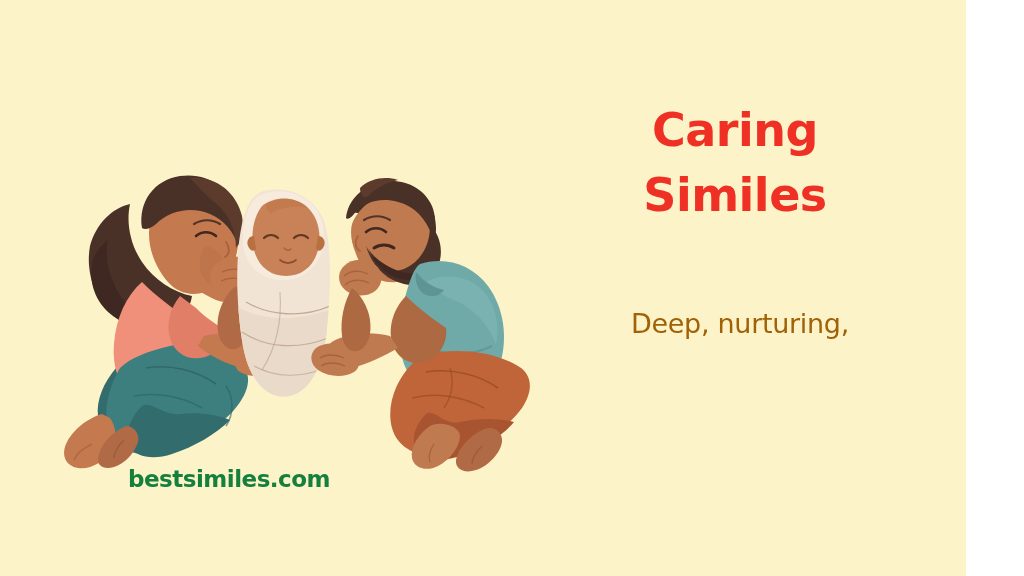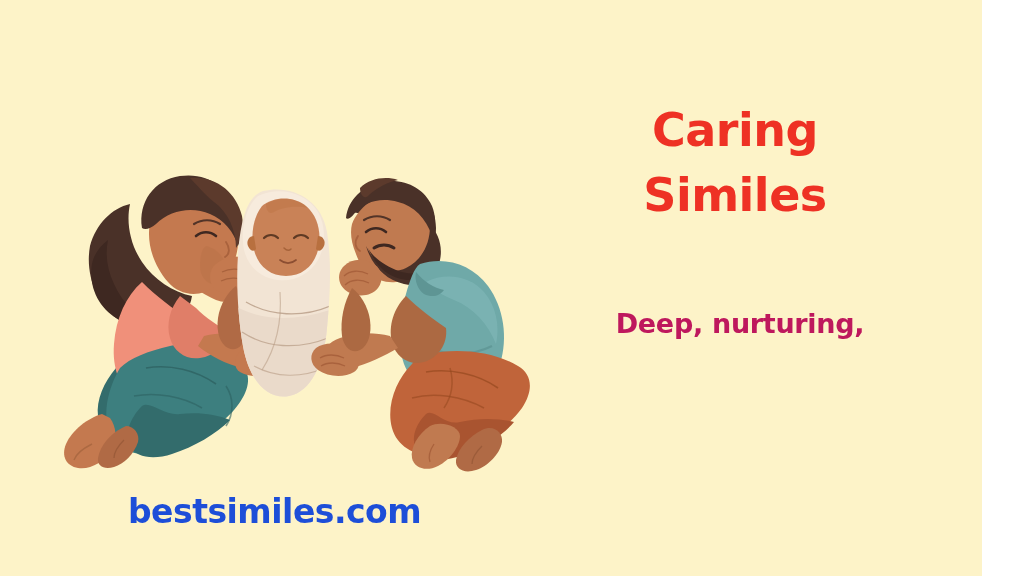--- a/index.html
+++ b/index.html
@@ -11,21 +11,20 @@
     height: 576px;
     overflow: hidden;
     font-family: "DejaVu Sans", sans-serif;
   }
   #poster {
     position: relative;
     width: 966px;
     height: 576px;
     background: #FDF3C8;
     overflow: hidden;
-    padding-left: 16px;
   }
 
   
   #illustration {
     position: absolute;
     left: 30px;
     top: 96px;
     width: 520px;
     height: 380px;
   }
@@ -60,39 +59,39 @@
   #title .line {
     display: block;
   }
 
   #subtitle {
     position: absolute;
     left: 0;
     top: 303px;
     width: 440px;
     text-align: center;
-    color: #be185d;
+    color: #a16207;
     font-family: "DejaVu Sans", sans-serif;
-    font-weight: bold;
+    font-weight: normal;
     font-size: 27px;
     line-height: 1.52;
     letter-spacing: -0.3px;
   }
   #subtitle .line {
     display: block;
   }
 
   #watermark {
     position: absolute;
     left: 128px;
-    top: 492px;
-    color: #1d4ed8;
+    top: 466px;
+    color: #15803d;
     font-family: "DejaVu Sans", sans-serif;
     font-weight: bold;
-    font-size: 33px;
+    font-size: 23px;
     letter-spacing: -0.5px;
   }
 </style>
 </head>
 <body>
 
 <div id="poster">
 
   <div id="illustration">
     <svg viewBox="0 0 520 380" xmlns="http://www.w3.org/2000/svg">

